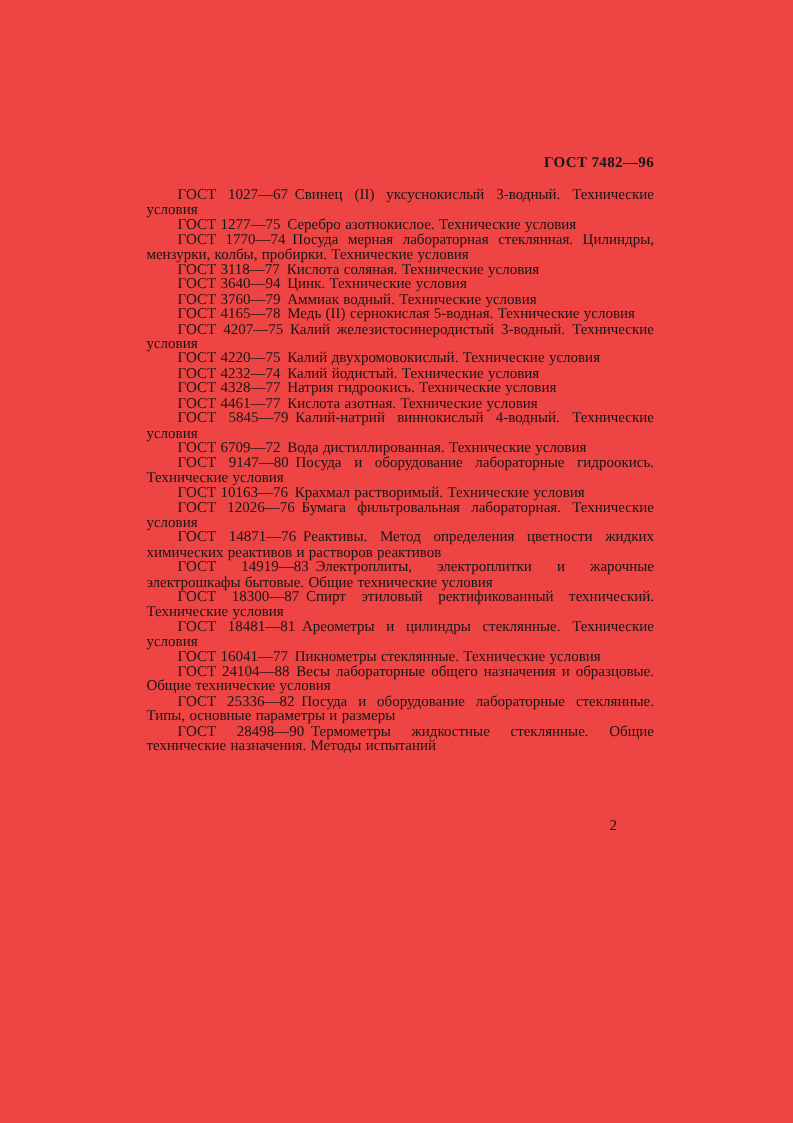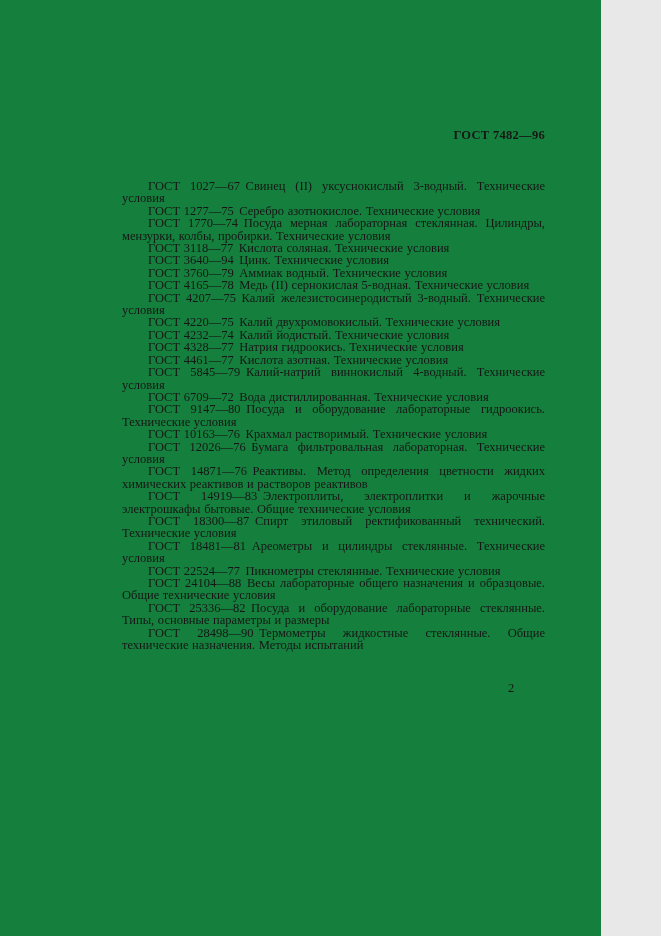--- a/index.html
+++ b/index.html
@@ -2,23 +2,23 @@
 <html><head>
 <meta charset="utf-8">
 <style>
   html, body {
     margin: 0;
     padding: 0;
     background: #e8e8e8;
   }
   .page {
     position: relative;
-    width: 601px;
+    width: 661px;
     height: 936px;
-    background: #15803d;
+    background: #ef4444;
     overflow: hidden;
     color: #161616;
     font-family: "Liberation Serif", "DejaVu Serif", serif;
   }
   .running-header {
     position: absolute;
     top: 128px;
     left: 122px;
     width: 423px;
     text-align: right;
@@ -28,21 +28,20 @@
     white-space: nowrap;
   }
   .standards-list {
     position: absolute;
     top: 156px;
     left: 122px;
     width: 423px;
     font-size: 12.5px;
     line-height: 12.4px;
     text-align: justify;
-    margin-top: 24px;
   }
   .entry {
     margin: 0;
     padding: 0;
     text-indent: 26px;
     word-spacing: 0.04em;
   }
   .entry .code {
     margin-right: 0.45em;
     white-space: nowrap;
@@ -101,21 +100,21 @@
   <p class="entry"><span class="code">ГОСТ 12026—76</span><span>Бумага фильтровальная лабораторная. Технические условия</span></p>
 
   <p class="entry"><span class="code">ГОСТ 14871—76</span><span>Реактивы. Метод определения цветности жидких химических реактивов и растворов реактивов</span></p>
 
   <p class="entry"><span class="code">ГОСТ 14919—83</span><span>Электроплиты, электроплитки и жарочные электрошкафы бытовые. Общие технические условия</span></p>
 
   <p class="entry"><span class="code">ГОСТ 18300—87</span><span>Спирт этиловый ректификованный технический. Технические условия</span></p>
 
   <p class="entry"><span class="code">ГОСТ 18481—81</span><span>Ареометры и цилиндры стеклянные. Технические условия</span></p>
 
-  <p class="entry"><span class="code">ГОСТ 22524—77</span><span>Пикнометры стеклянные. Технические условия</span></p>
+  <p class="entry"><span class="code">ГОСТ 16041—77</span><span>Пикнометры стеклянные. Технические условия</span></p>
 
   <p class="entry"><span class="code">ГОСТ 24104—88</span><span>Весы лабораторные общего назначения и образцовые. Общие технические условия</span></p>
 
 
   <p class="entry"><span class="code">ГОСТ 25336—82</span><span>Посуда и оборудование лабораторные стеклянные. Типы, основные параметры и размеры</span></p>
 
   <p class="entry"><span class="code">ГОСТ 28498—90</span><span>Термометры жидкостные стеклянные. Общие технические назначения. Методы испытаний</span></p>
 </div>
 
   <div class="page-number">2</div>

